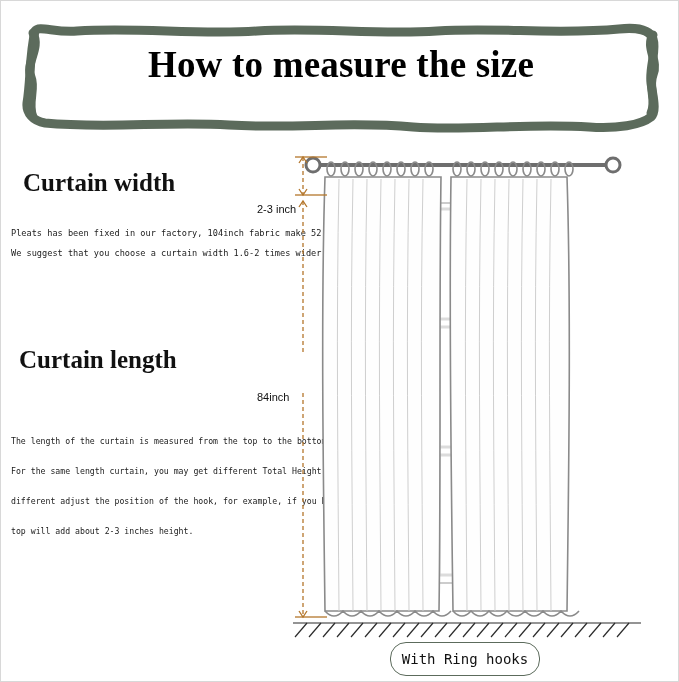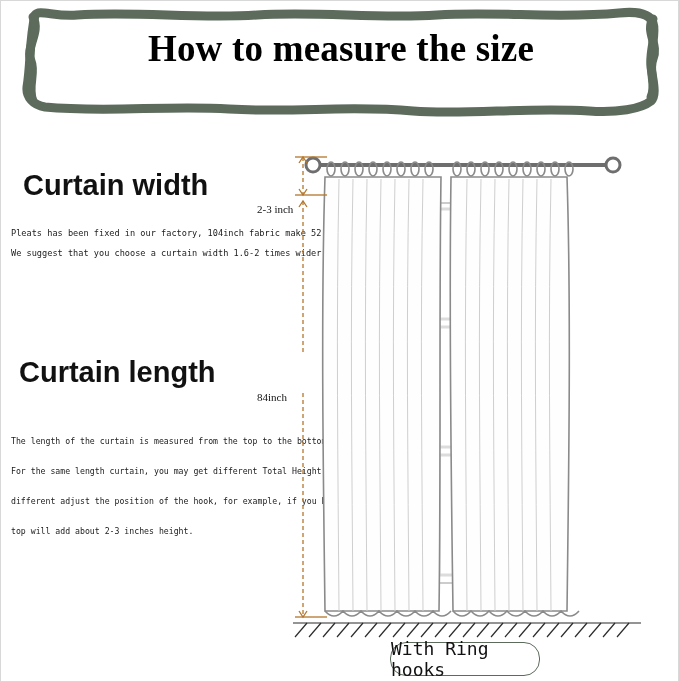--- a/index.html
+++ b/index.html
@@ -19,21 +19,21 @@
     height: 682px;
     background: #ffffff;
     border: 1px solid #d8d8d8;
     box-sizing: border-box;
   }
 
   
   #title-banner {
     position: absolute;
     left: 16px;
-    top: 0;
+    top: 16px;
     width: 648px;
     height: 122px;
   }
   #title-banner svg {
     position: absolute;
     left: 0;
     top: 0;
   }
   #title-text {
     position: absolute;
@@ -49,22 +49,22 @@
   }
 
   
   #left-col {
     position: absolute;
     left: 10px;
     top: 160px;
     width: 310px;
   }
   .heading {
-    font-family: Liberation Sans, sans-serif;
-    font-size: 29px;
+    font-family: Liberation Serif, serif;
+    font-size: 25px;
     font-weight: 700;
     color: #111;
     letter-spacing: 0px;
   }
   #heading-width {
     position: absolute;
     left: 12px;
     top: 8px;
   }
   #width-lines {
@@ -80,21 +80,21 @@
     line-height: 20px;
     white-space: nowrap;
   }
   #width-lines .tline.c1 { padding-left: 0px; }
   #width-lines .tline.c2 { padding-left: 0px; }
   #width-lines .tline.c3 { padding-left: 22px; }
 
   #heading-length {
     position: absolute;
     left: 8px;
-    top: 195px;
+    top: 185px;
   }
   #length-lines {
     position: absolute;
     left: 0px;
     top: 265px;
     width: 300px;
   }
   #length-lines .tline {
     font-family: "DejaVu Sans Mono", monospace;
     font-size: 8.2px;
@@ -108,21 +108,21 @@
     position: absolute;
     left: 280px;
     top: 140px;
     width: 390px;
     height: 500px;
   }
   #diagram svg { position: absolute; left: 0; top: 0; }
 
   .dim-label {
     position: absolute;
-    font-family: Liberation Serif, serif;
+    font-family: Liberation Sans, sans-serif;
     font-size: 11px;
     color: #111;
     white-space: nowrap;
   }
   #label-top { left: -24px; top: 62px; }
   #label-height { left: -24px; top: 250px; }
 
   
   #ring-hooks-pill {
     position: absolute;
@@ -132,21 +132,21 @@
     height: 32px;
     border: 1.6px solid #5c6b5c;
     border-radius: 16px;
     background: #ffffff;
     display: flex;
     align-items: center;
     justify-content: center;
   }
   #ring-hooks-text {
     font-family: "DejaVu Sans Mono", monospace;
-    font-size: 18px;
+    font-size: 14px;
     color: #111;
   }
 </style>
 </head>
 <body>
 
 <div id="page">
 
   <div id="title-banner">
     <svg width="648" height="122" viewBox="0 0 648 122">

